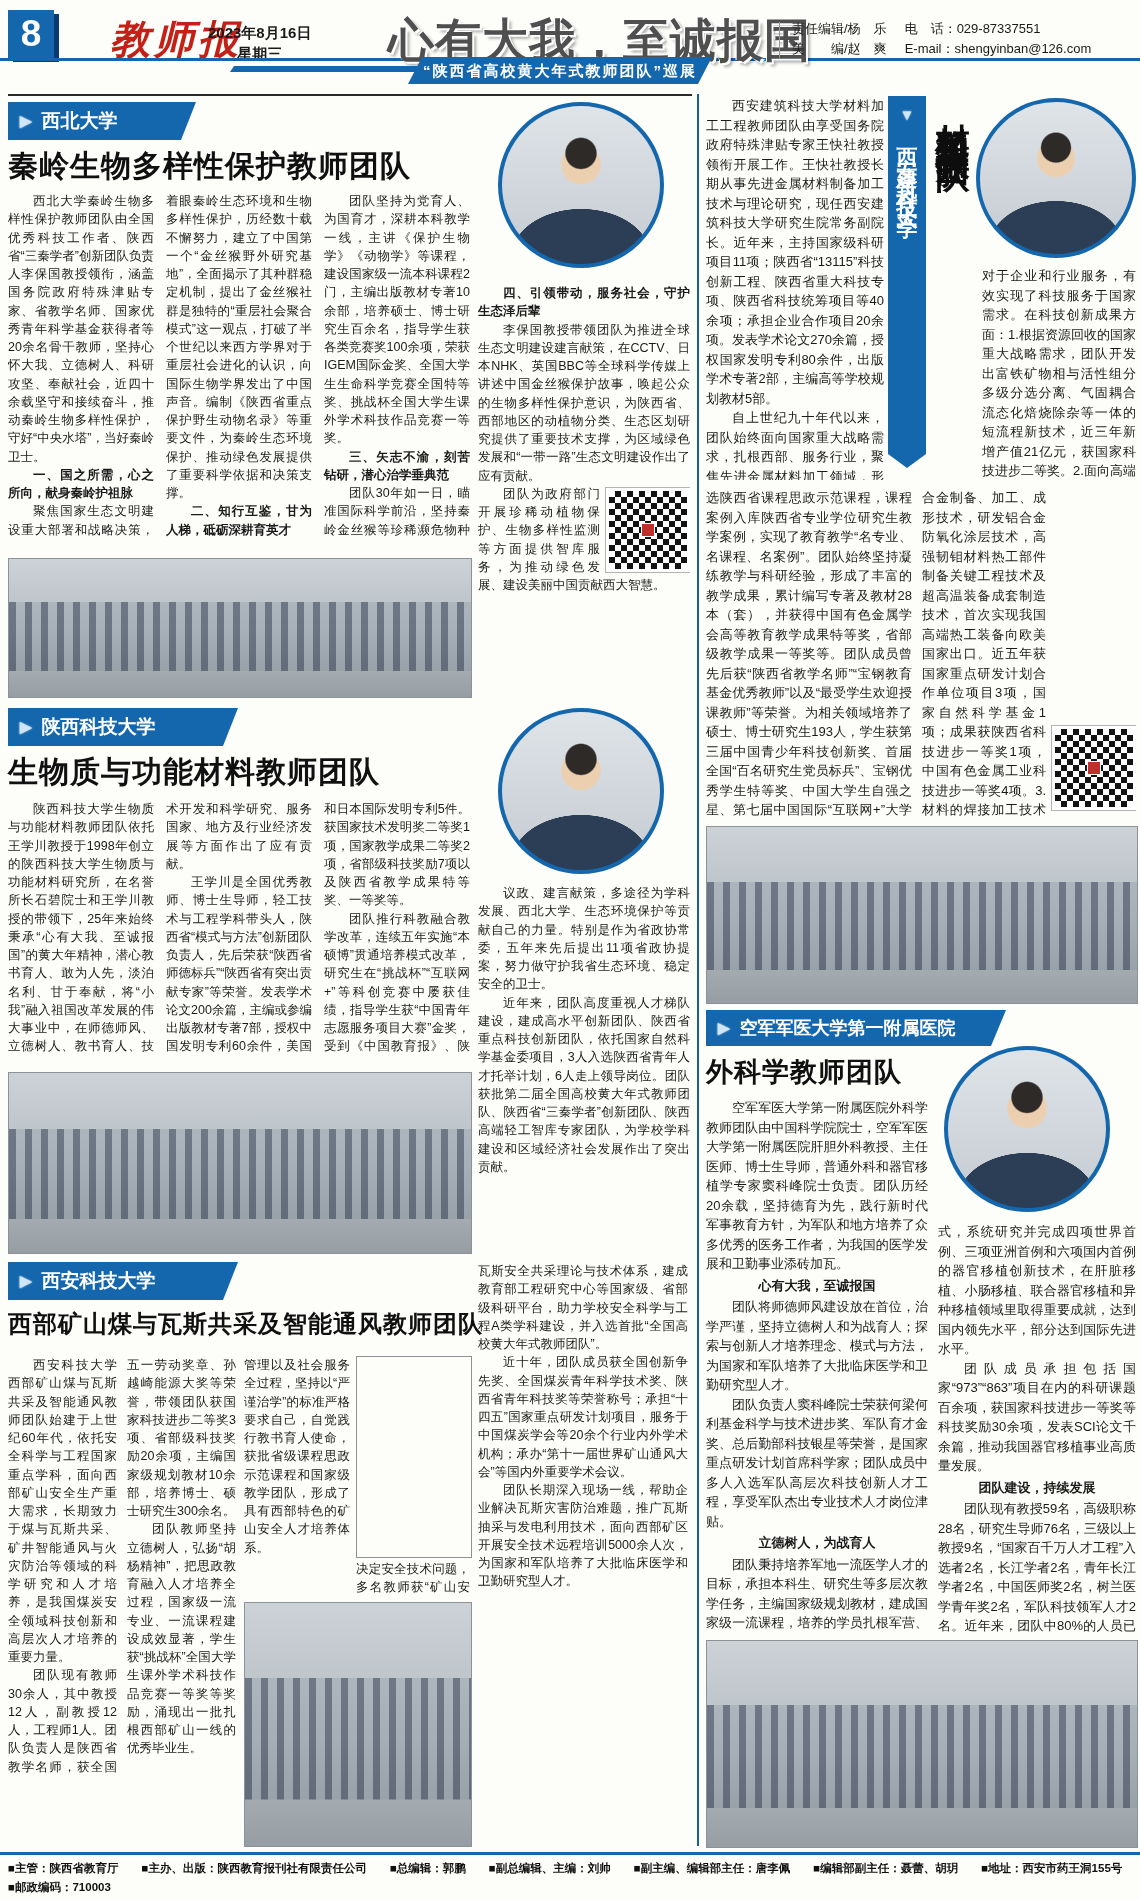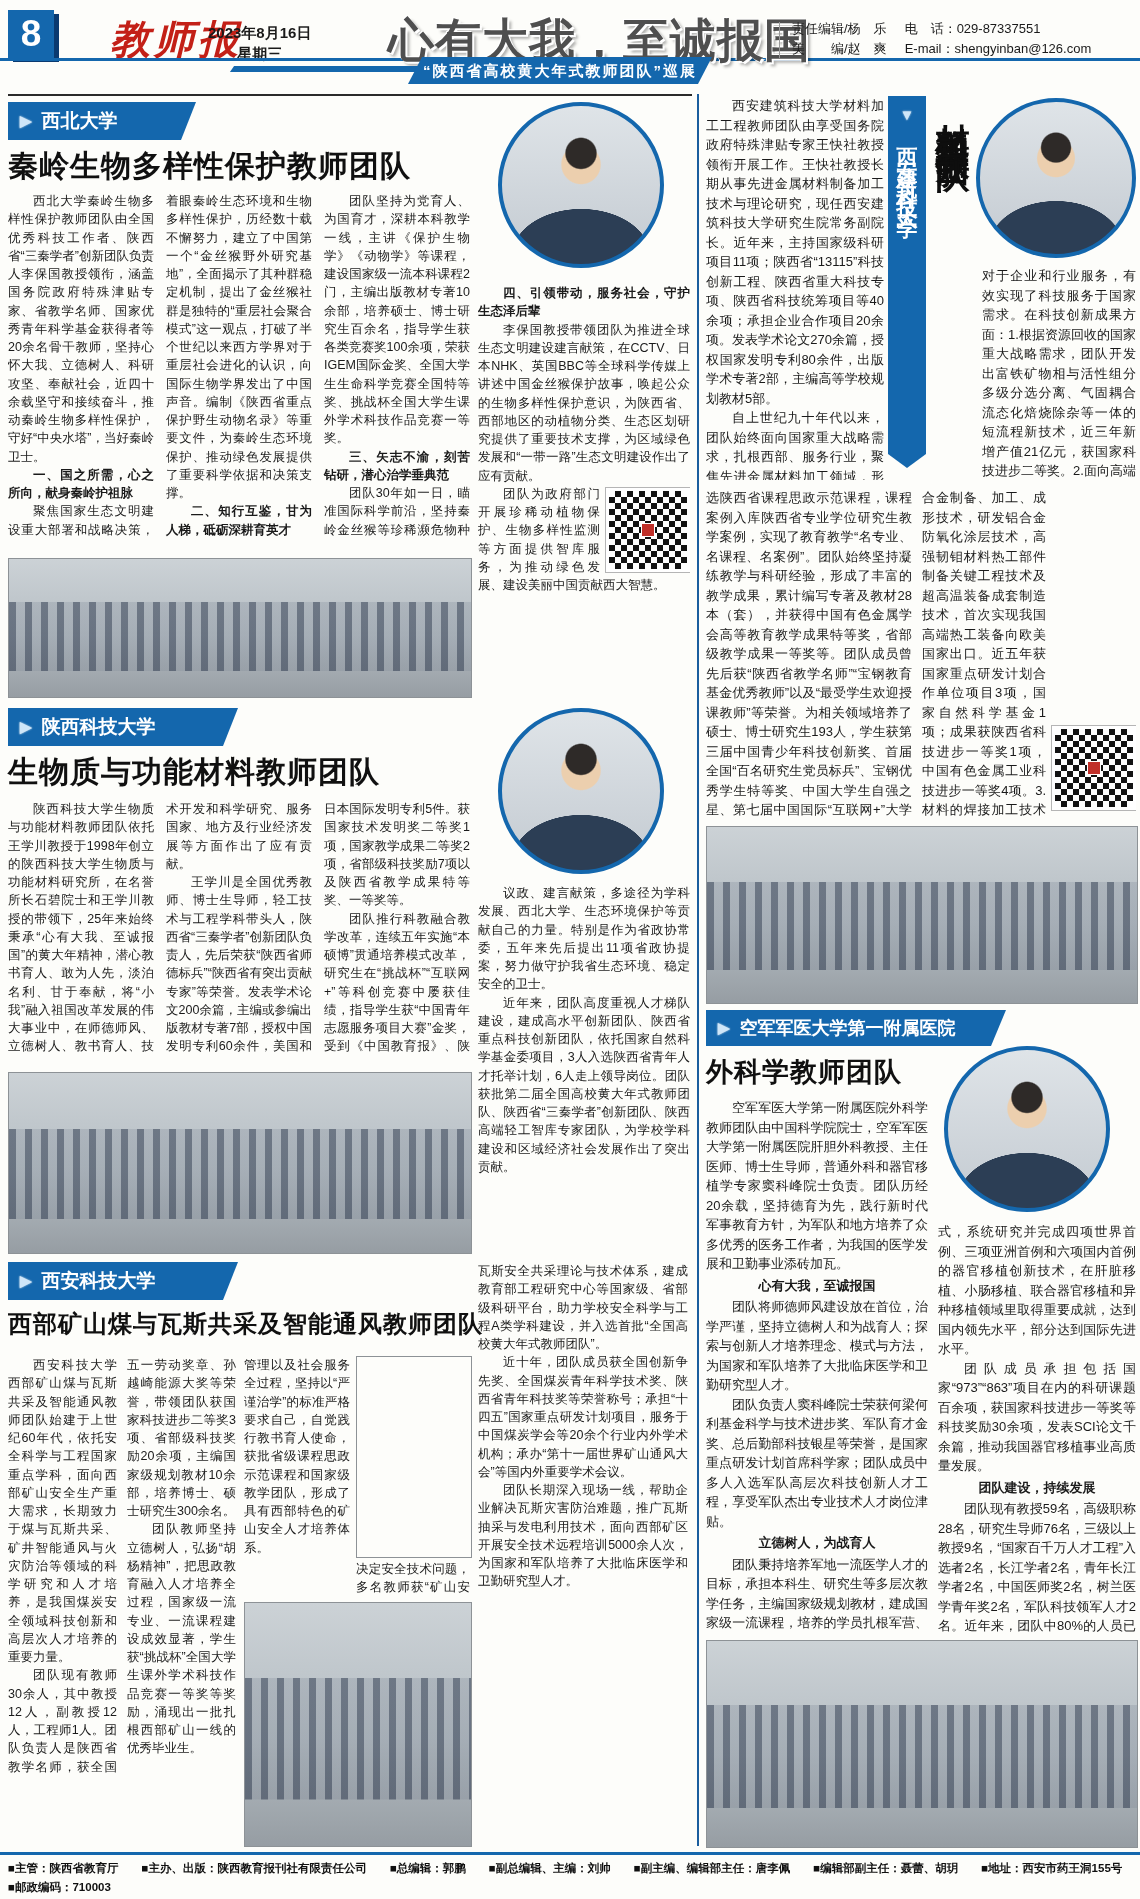--- a/index.html
+++ b/index.html
@@ -120,21 +120,21 @@
 <div class="abs photo" style="left:8px;top:558px;width:462px;height:138px;"></div>
 
 <div class="abs tag" style="left:8px;top:708px;width:200px;">
   <span class="tri">▶</span>
   <span>陕西科技大学</span>
 </div>
 <div class="abs atitle" style="left:8px;top:752px;font-size:30px;">生物质与功能材料教师团队</div>
 <div class="abs portrait" style="left:498px;top:708px;width:166px;height:166px;"></div>
 <div class="abs tb cols3" style="left:8px;top:800px;width:462px;height:266px;">
   <p class="p">陕西科技大学生物质与功能材料教师团队依托王学川教授于1998年创立的陕西科技大学生物质与功能材料研究所，在名誉所长石碧院士和王学川教授的带领下，25年来始终秉承“心有大我、至诚报国”的黄大年精神，潜心教书育人、敢为人先，淡泊名利、甘于奉献，将“小我”融入祖国改革发展的伟大事业中，在师德师风、立德树人、教书育人、技术开发和科学研究、服务国家、地方及行业经济发展等方面作出了应有贡献。</p>
-  <p class="p">王学川是全国优秀教师、博士生导师，轻工技术与工程学科带头人，陕西省“三秦学者”创新团队负责人，先后荣获“陕西省师德标兵”“陕西省有突出贡献专家”等荣誉。发表学术论文200余篇，主编或参编出版教材专著7部，授权中国发明专利60余件，美国和日本国际发明专利5件。获国家技术发明奖二等奖1项，国家教学成果二等奖2项，省部级科技奖励7项以及陕西省教学成果特等奖、一等奖等。</p>
+  <p class="p">王学川是全国优秀教师、博士生导师，轻工技术与工程学科带头人，陕西省“模式与方法”创新团队负责人，先后荣获“陕西省师德标兵”“陕西省有突出贡献专家”等荣誉。发表学术论文200余篇，主编或参编出版教材专著7部，授权中国发明专利60余件，美国和日本国际发明专利5件。获国家技术发明奖二等奖1项，国家教学成果二等奖2项，省部级科技奖励7项以及陕西省教学成果特等奖、一等奖等。</p>
   <p class="p">团队推行科教融合教学改革，连续五年实施“本硕博”贯通培养模式改革，研究生在“挑战杯”“互联网+”等科创竞赛中屡获佳绩，指导学生获“中国青年志愿服务项目大赛”金奖，受到《中国教育报》、陕西省教育厅等媒体的广泛关注与报道。</p>
 
 </div>
 <div class="abs photo" style="left:8px;top:1072px;width:462px;height:180px;"></div>
 <div class="abs tb" style="left:478px;top:884px;width:212px;height:366px;">
   <p class="p">议政、建言献策，多途径为学科发展、西北大学、生态环境保护等贡献自己的力量。特别是作为省政协常委，五年来先后提出11项省政协提案，努力做守护我省生态环境、稳定安全的卫士。</p>
   <p class="p">近年来，团队高度重视人才梯队建设，建成高水平创新团队、陕西省重点科技创新团队，依托国家自然科学基金委项目，3人入选陕西省青年人才托举计划，6人走上领导岗位。团队获批第二届全国高校黄大年式教师团队、陕西省“三秦学者”创新团队、陕西高端轻工智库专家团队，为学校学科建设和区域经济社会发展作出了突出贡献。</p>
 </div>
 
 <div class="abs tag" style="left:8px;top:1262px;width:200px;">

